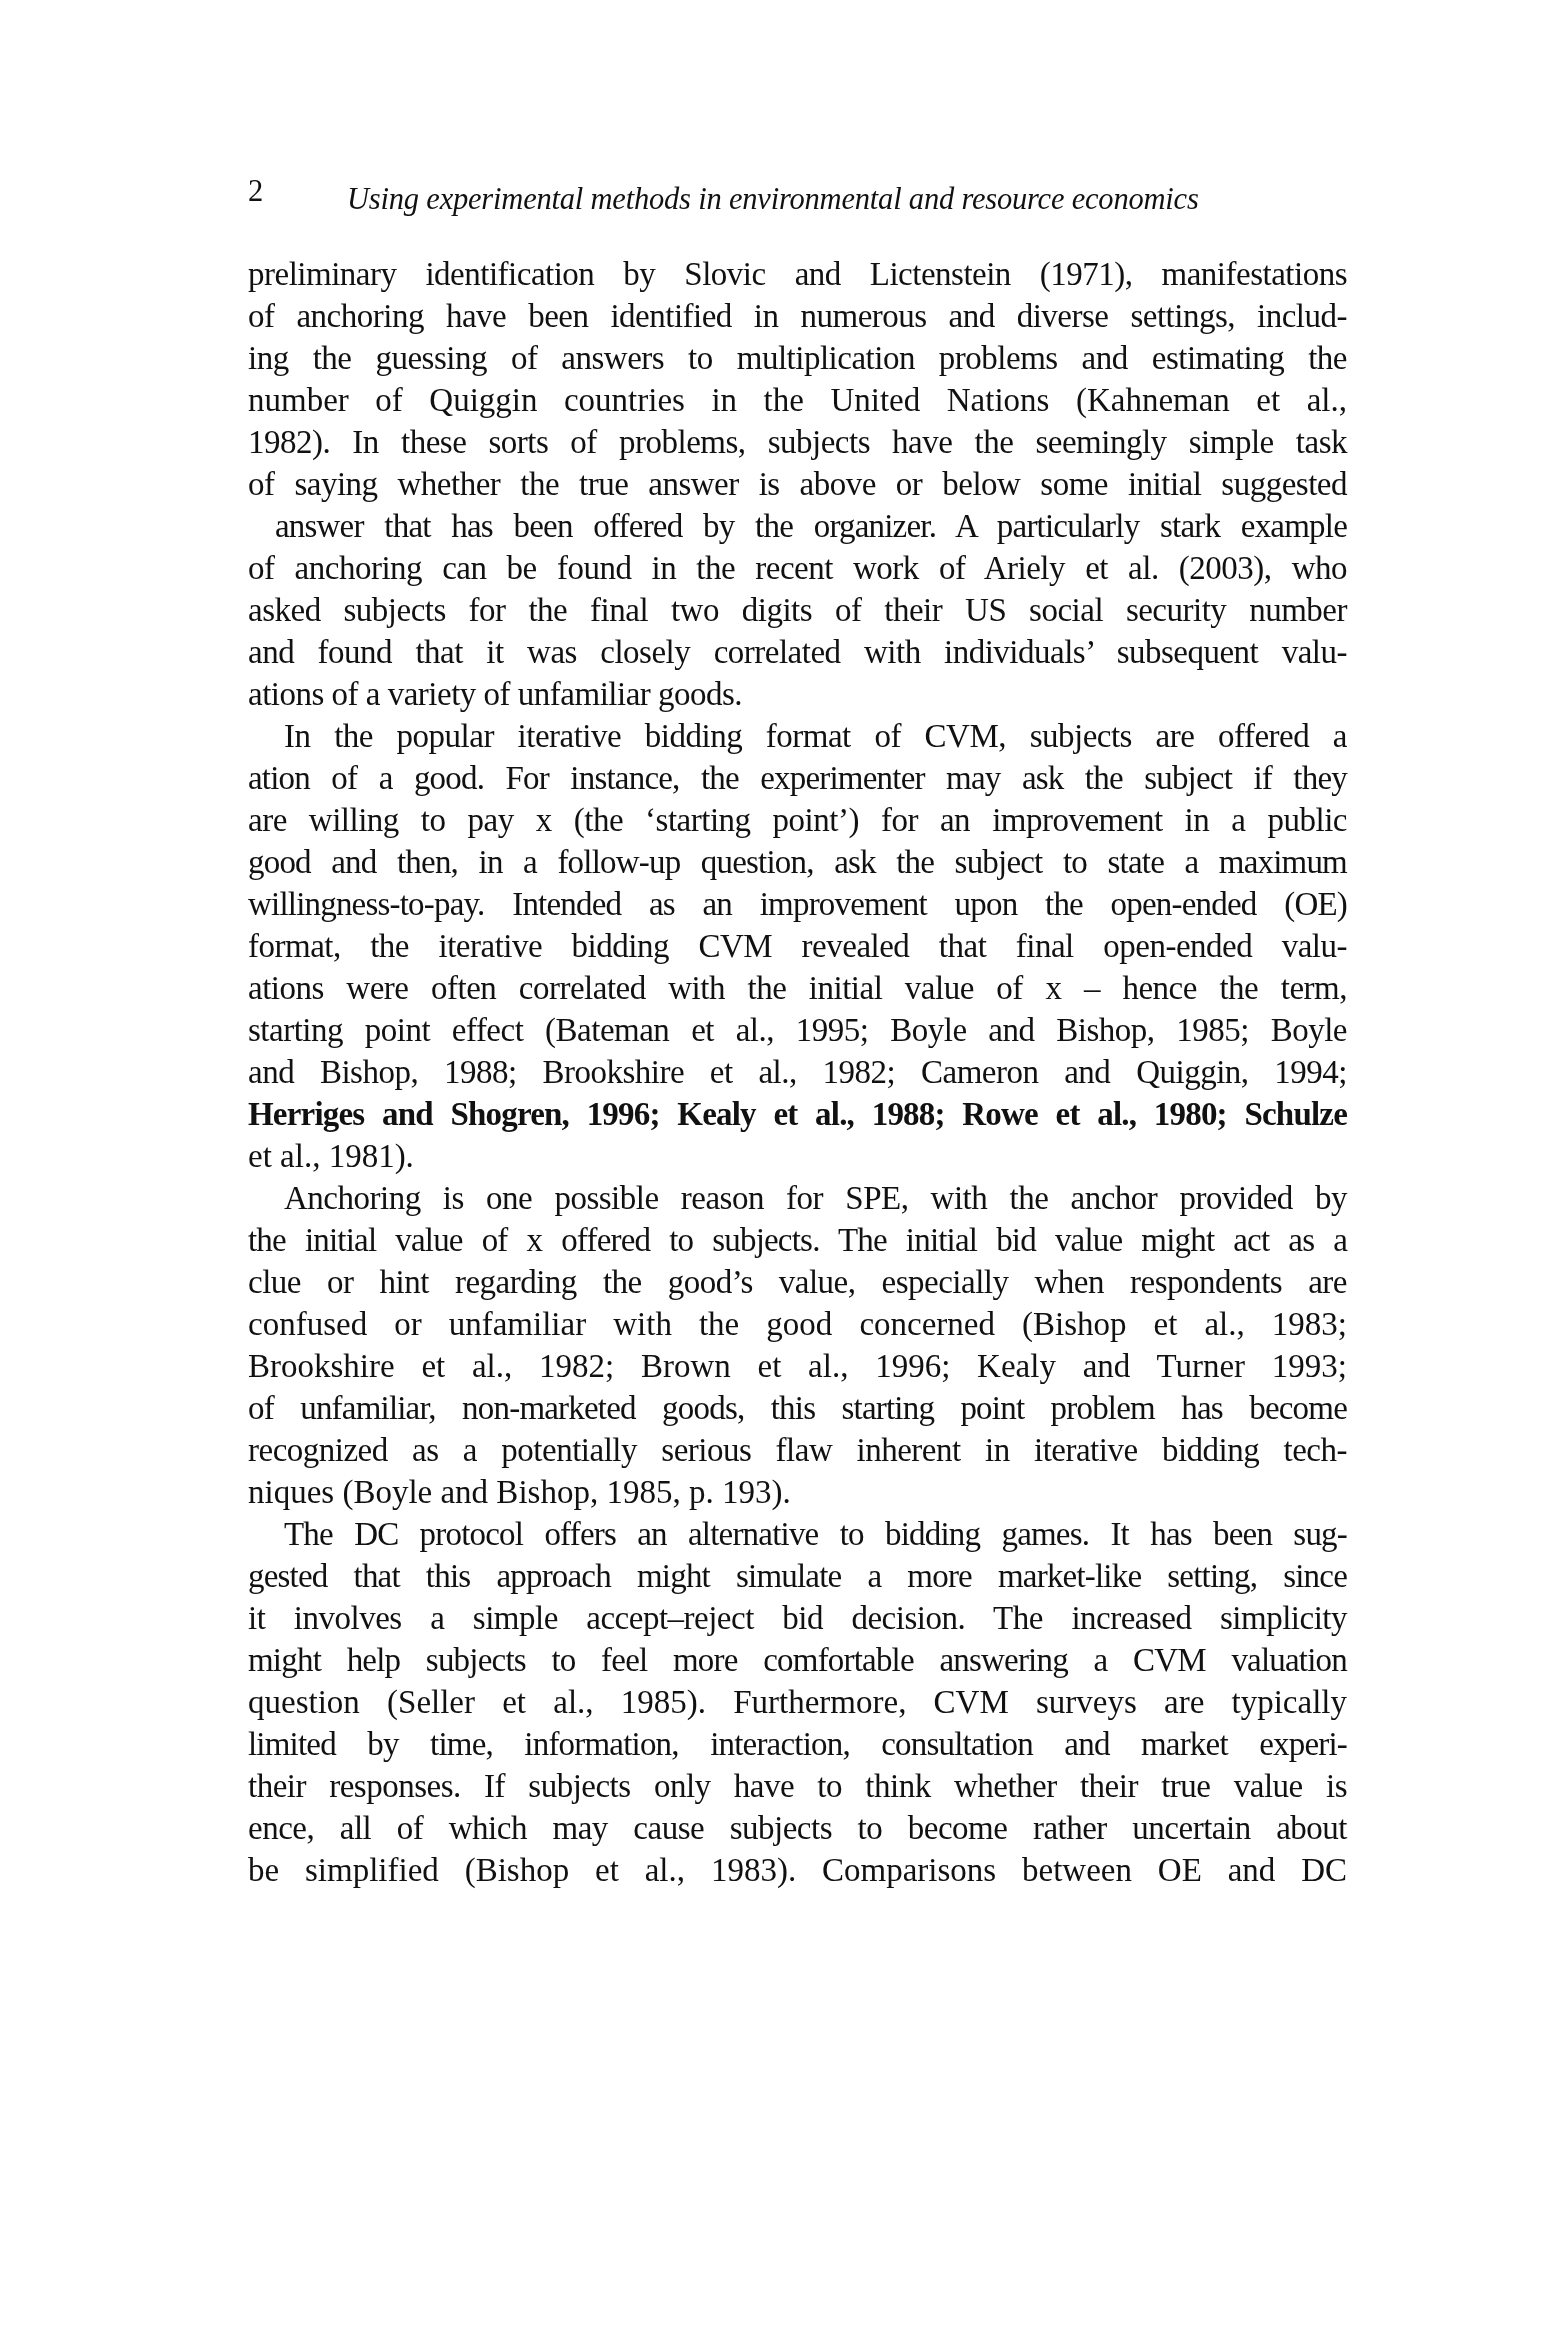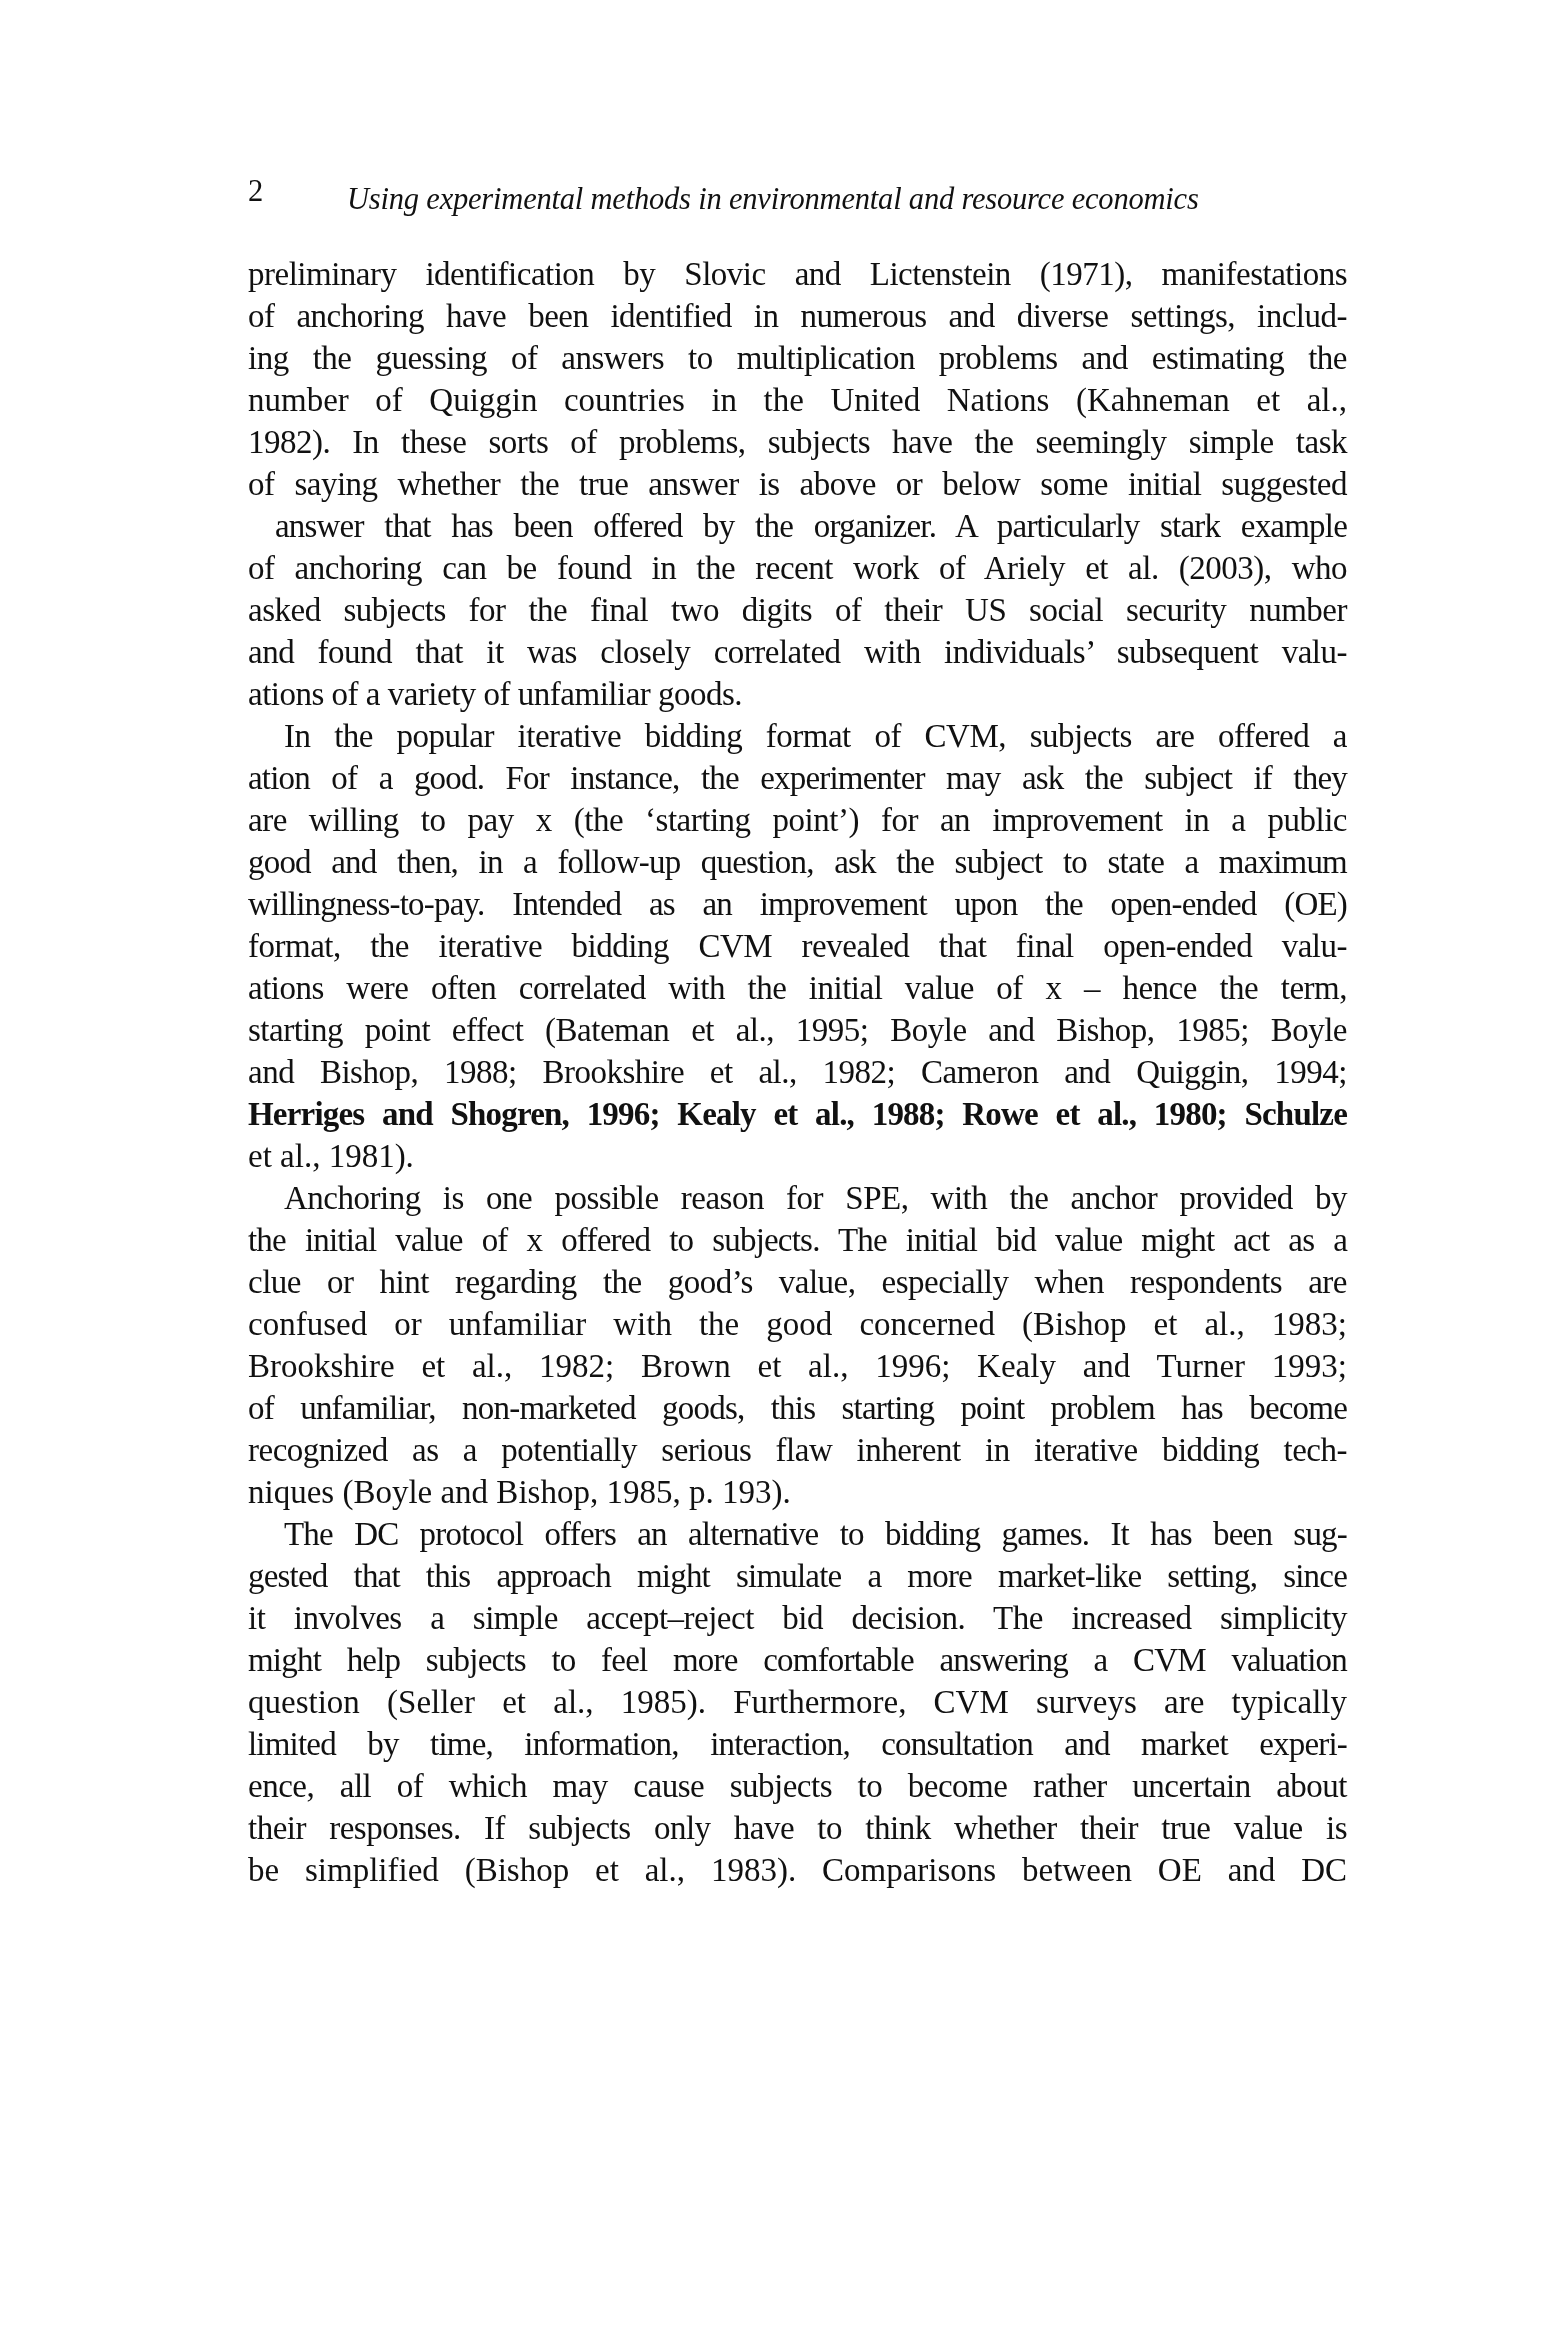--- a/index.html
+++ b/index.html
@@ -115,18 +115,18 @@
     <span class="line last" style="white-space: nowrap;">niques (Boyle and Bishop, 1985, p. 193).</span>
   </div>
 
   <div class="para">
     <span class="line indent tighter" style="white-space: nowrap;">The DC protocol offers an alternative to bidding games. It has been sug-</span>
     <span class="line tighter" style="white-space: nowrap;">gested that this approach might simulate a more market-like setting, since</span>
     <span class="line tight" style="white-space: nowrap;">it involves a simple accept–reject bid decision. The increased simplicity</span>
     <span class="line tighter" style="white-space: nowrap;">might help subjects to feel more comfortable answering a CVM valuation</span>
     <span class="line" style="white-space: nowrap;">question (Seller et al., 1985). Furthermore, CVM surveys are typically</span>
     <span class="line tighter" style="white-space: nowrap;">limited by time, information, interaction, consultation and market experi-</span>
+    <span class="line tight" style="white-space: nowrap;">their responses. If subjects only have to think whether their true value is</span>
     <span class="line tight" style="white-space: nowrap;">ence, all of which may cause subjects to become rather uncertain about</span>
-    <span class="line tight" style="white-space: nowrap;">their responses. If subjects only have to think whether their true value is</span>
     <span class="line" style="white-space: nowrap;">be simplified (Bishop et al., 1983). Comparisons between OE and DC</span>
   </div>
 </div>
 
 
 </body></html>

